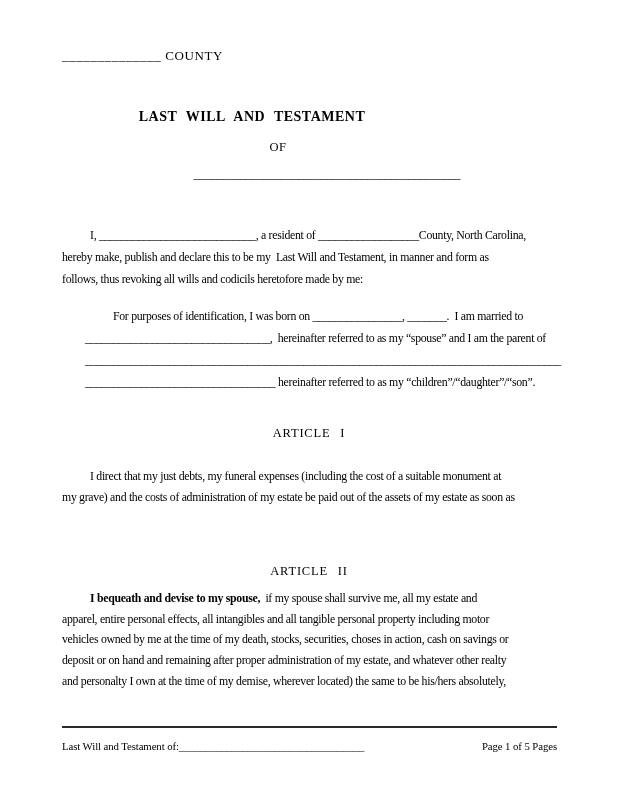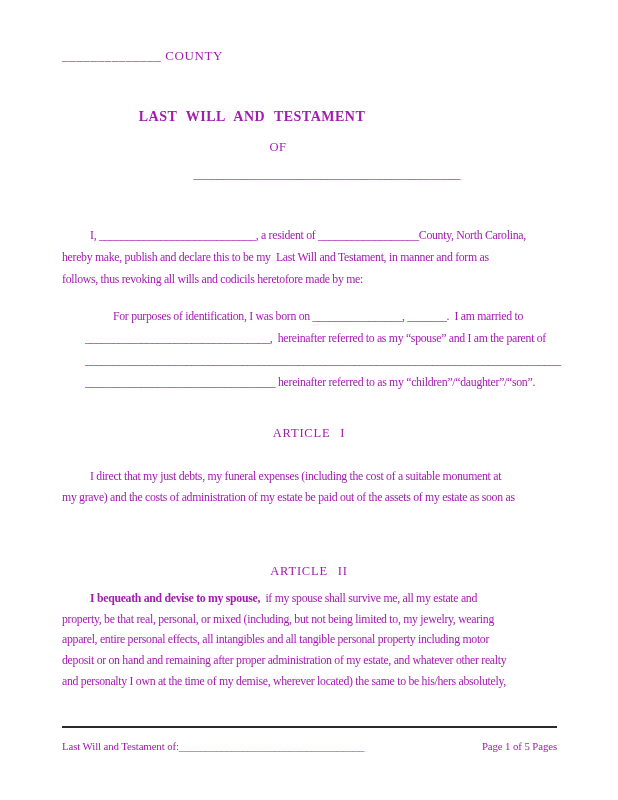--- a/index.html
+++ b/index.html
@@ -6,21 +6,21 @@
     margin: 0;
     padding: 0;
     background: #ffffff;
   }
   .page {
     position: relative;
     width: 618px;
     height: 800px;
     background: #ffffff;
     font-family: "Liberation Serif", "DejaVu Serif", serif;
-    color: #a21caf;
+    color: #000000;
     overflow: hidden;
   }
   .county-line {
     position: absolute;
     left: 62px;
     top: 48px;
     font-size: 13px;
     letter-spacing: 0.6px;
     white-space: pre;
   }
@@ -136,22 +136,22 @@
 
   <div class="para para-article1">
     <div class="line indent">I direct that my just debts, my funeral expenses (including the cost of a suitable monument at</div>
     <div class="line">my grave) and the costs of administration of my estate be paid out of the assets of my estate as soon as</div>
   </div>
 
   <div class="article-heading article2-heading">ARTICLE II</div>
 
   <div class="para para-article2">
     <div class="line indent"><span class="lead-bold">I bequeath and devise to my spouse,</span><span>  if my spouse shall survive me, all my estate and</span></div>
-    <div class="line">property, be that real, personal, or mixed (including, but not being limited to, my jewelry, wearing</div>
     <div class="line">apparel, entire personal effects, all intangibles and all tangible personal property including motor</div>
+    <div class="line">vehicles owned by me at the time of my death, stocks, securities, choses in action, cash on savings or</div>
     <div class="line">deposit or on hand and remaining after proper administration of my estate, and whatever other realty</div>
     <div class="line">and personalty I own at the time of my demise, wherever located) the same to be his/hers absolutely,</div>
   </div>
 
   <div class="footer-rule"></div>
 
   <div class="footer">
     <span>Last Will and Testament of:___________________________________</span>
     <span>Page 1 of 5 Pages</span>
   </div>

